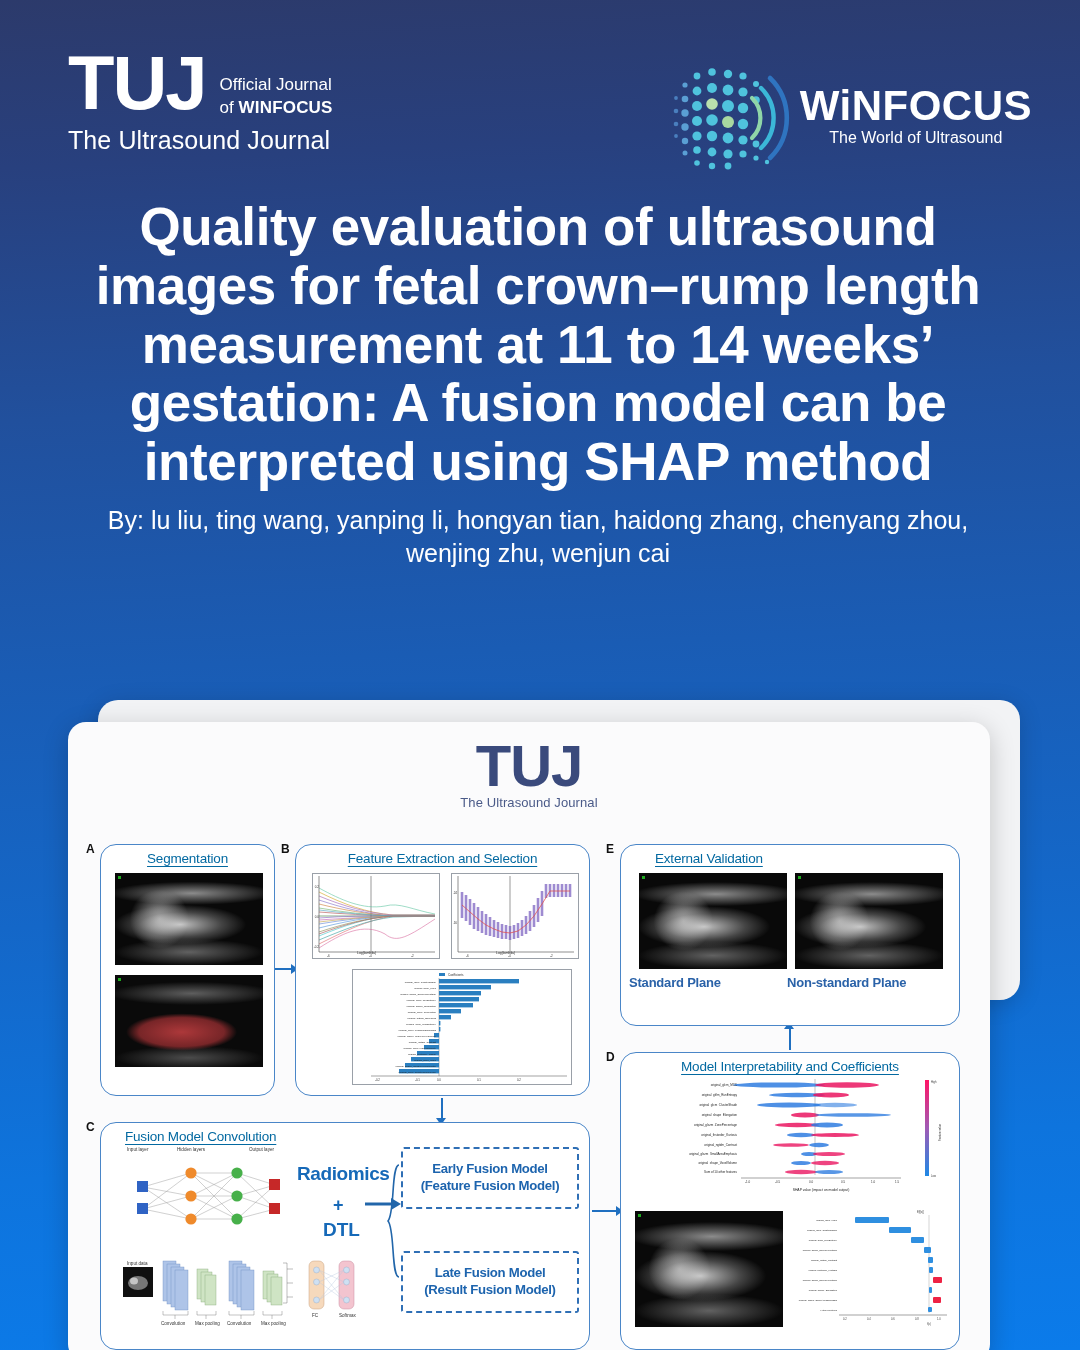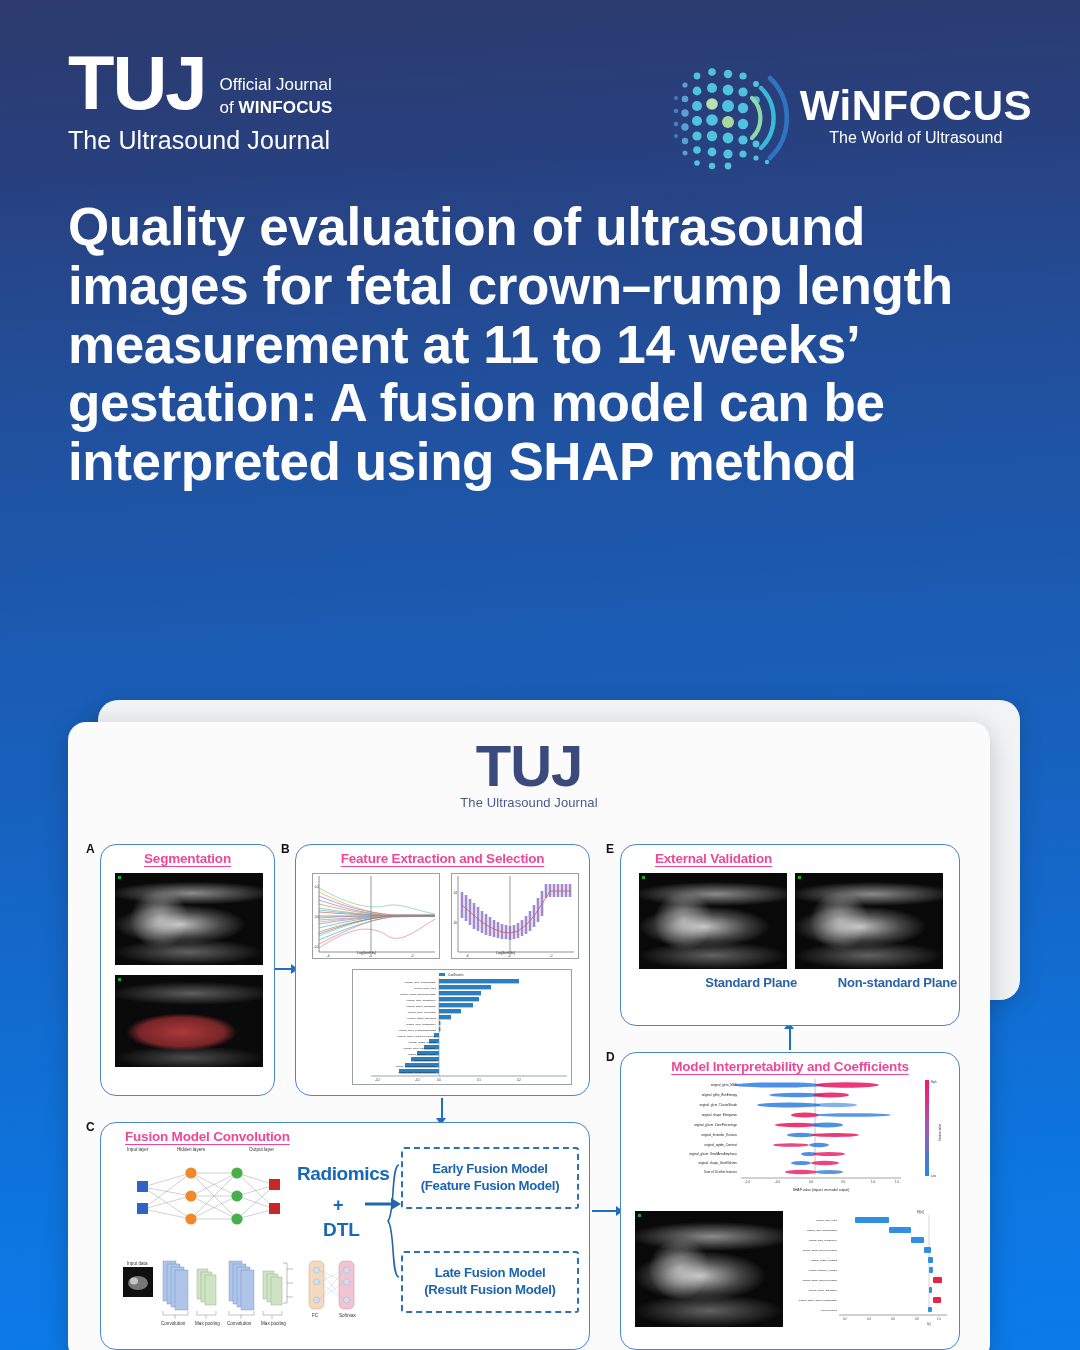--- a/index.html
+++ b/index.html
@@ -89,20 +89,21 @@
     text-align: center;
     margin-top: 2px;
     font-weight: 400;
   }
 
   
   .title-block {
     position: absolute;
     left: 68px; top: 198px;
     width: 940px;
+    text-align: center;
   }
   .paper-title {
     color: #ffffff;
     font-size: 53px;
     font-weight: 700;
     line-height: 1.11;
     letter-spacing: -0.4px;
   }
   .authors {
     color: #ffffff;
@@ -167,22 +168,22 @@
   .plabel {
     position: absolute;
     top: -3px; left: -15px;
     font-size: 12px;
     font-weight: 700;
     color: #111;
   }
   .ptitle {
     text-align: center;
     font-size: 13.5px;
-    font-weight: 700;
-    color: #ec4899;
+    font-weight: 400;
+    color: #0369a1;
     text-decoration: underline;
     text-underline-offset: 3px;
     padding-top: 6px;
     letter-spacing: -0.2px;
   }
 
   #panelA { left: 10px;  top: 14px;  width: 175px; height: 252px; }
   #panelB { left: 205px; top: 14px;  width: 295px; height: 252px; }
   #panelC { left: 10px;  top: 292px; width: 490px; height: 228px; }
   #panelE { left: 530px; top: 14px;  width: 340px; height: 182px; }
@@ -244,21 +245,21 @@
 
   .cnn { position: absolute; left: 16px; top: 126px; width: 250px; height: 82px; }
 
   
   .e-img { position: absolute; top: 28px; width: 148px; height: 96px; }
   #eImg1 { left: 18px; }
   #eImg2 { left: 174px; }
   .e-cap {
     position: absolute; top: 130px;
     font-size: 13px; font-weight: 700; color: #2a62a8;
-    text-align: right; letter-spacing: -0.2px;
+    text-align: left; letter-spacing: -0.2px;
   }
   #eCap1 { left: 8px; width: 168px; }
   #eCap2 { left: 166px; width: 170px; }
 
   
   .shapwrap { position: absolute; left: 8px; top: 22px; width: 324px; height: 124px; }
   .d-us { position: absolute; left: 14px; top: 158px; width: 148px; height: 116px; }
   .waterfall { position: absolute; left: 174px; top: 152px; width: 158px; height: 124px; }
 
   .arrow { position: absolute; background: #1f6fc0; }
@@ -336,20 +337,21 @@
       </svg>
       <div class="wf-text">
         <div class="wf-name"><span>W</span><span class="low">i</span><span>NFOCUS</span></div>
         <div class="wf-tag">The World of Ultrasound</div>
       </div>
     </div>
   </div>
 
   <div class="title-block">
     <div class="paper-title">Quality evaluation of ultrasound images for fetal crown–rump length measurement at 11 to 14 weeks’ gestation: A fusion model can be interpreted using SHAP method</div>
+    <div class="authors">By: lu liu, ting wang, yanping li, hongyan tian, haidong zhang, chenyang zhou, wenjing zhu, wenjun cai</div>
   </div>
 
   <div class="card-back"></div>
 
   <div class="card-front">
 
     <div class="wm">
       <div class="wm-mark">TUJ</div>
       <div class="wm-sub">The Ultrasound Journal</div>
     </div>

